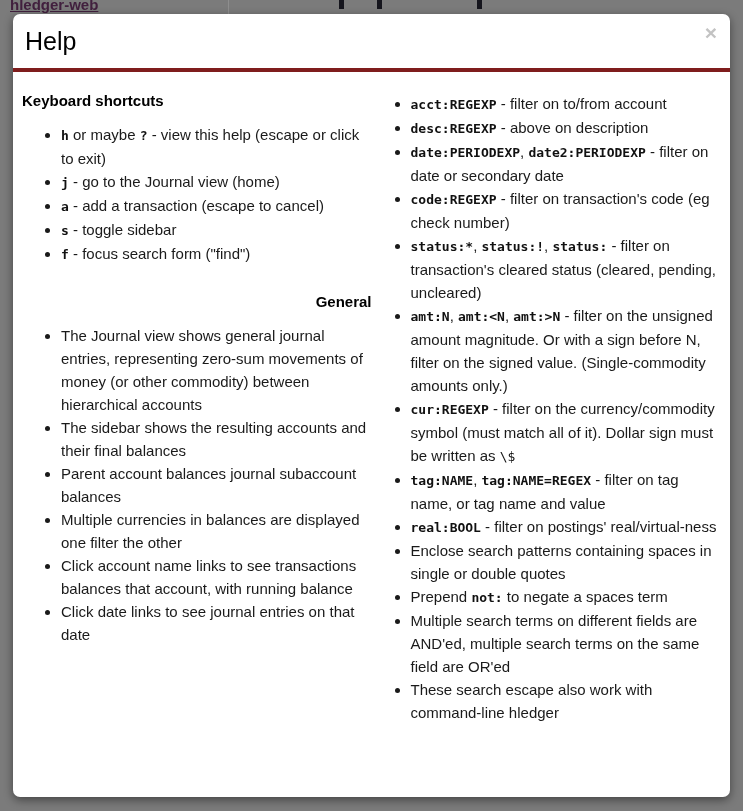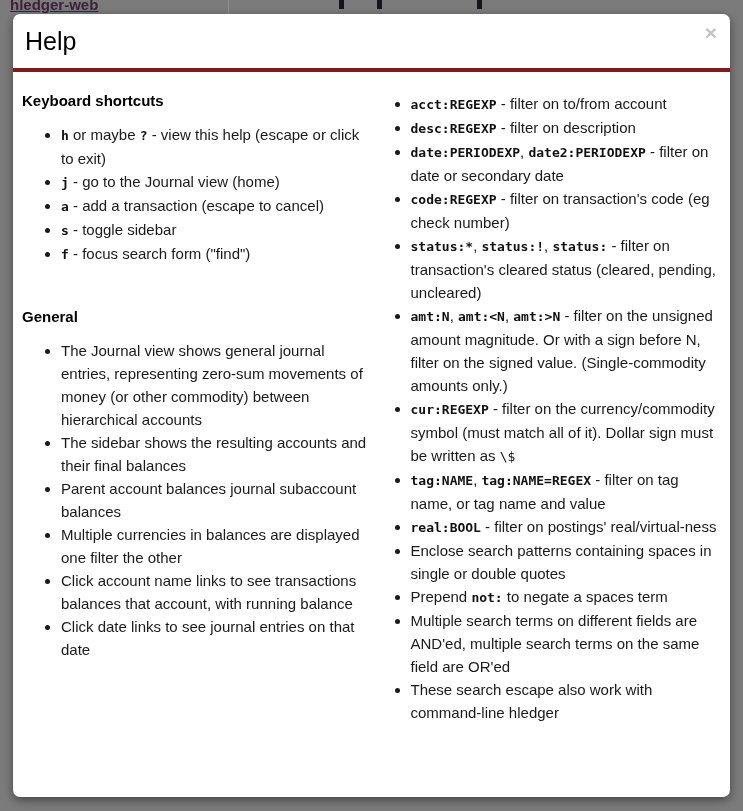--- a/index.html
+++ b/index.html
@@ -52,21 +52,21 @@
   .modal-body {
     display: flex; 
     padding: 20px 9px 10px 9px;
   }
   .col { flex: 1 1 0; min-width: 0; }
 
   .section-heading {
     font-size: 15px; font-weight: bold; color: #000;
     margin: 0 0 14px 0;
   }
-  .section-heading.spaced { margin-top: 42px; }
+  .section-heading.spaced { margin-top: 27px; text-align: right; }
 
   ul.help-list {
     list-style: disc;
     margin: 0;
     padding-left: 39px;
   }
   ul.help-list li {
     font-size: 15px;
     line-height: 23px;
     color: #1a1a1a;
@@ -111,21 +111,21 @@
           <li><span>The sidebar shows the resulting accounts and their final balances</span></li>
           <li><span>Parent account balances journal subaccount balances</span></li>
           <li><span>Multiple currencies in balances are displayed one filter the other</span></li>
           <li><span>Click account name links to see transactions balances that account, with running balance</span></li>
           <li><span>Click date links to see journal entries on that date</span></li>
         </ul>
     </div>
     <div class="col">
       <ul class="help-list">
           <li><code>acct:REGEXP</code><span> - filter on to/from account</span></li>
-          <li><code>desc:REGEXP</code><span> - filter on description</span></li>
+          <li><code>desc:REGEXP</code><span> - above on description</span></li>
           <li><code>date:PERIODEXP</code><span>, </span><code>date2:PERIODEXP</code><span> - filter on date or secondary date</span></li>
           <li><code>code:REGEXP</code><span> - filter on transaction's code (eg check number)</span></li>
           <li><code>status:*</code><span>, </span><code>status:!</code><span>, </span><code>status:</code><span> - filter on transaction's cleared status (cleared, pending, uncleared)</span></li>
           <li><code>amt:N</code><span>, </span><code>amt:&lt;N</code><span>, </span><code>amt:&gt;N</code><span> - filter on the unsigned amount magnitude. Or with a sign before N, filter on the signed value. (Single-commodity amounts only.)</span></li>
           <li><code>cur:REGEXP</code><span> - filter on the currency/commodity symbol (must match all of it). Dollar sign must be written as </span><code class="plain">\$</code></li>
           <li><code>tag:NAME</code><span>, </span><code>tag:NAME=REGEX</code><span> - filter on tag name, or tag name and value</span></li>
           <li><code>real:BOOL</code><span> - filter on postings' real/virtual-ness</span></li>
           <li><span>Enclose search patterns containing spaces in single or double quotes</span></li>
           <li><span>Prepend </span><code>not:</code><span> to negate a spaces term</span></li>
           <li><span>Multiple search terms on different fields are AND'ed, multiple search terms on the same field are OR'ed</span></li>

